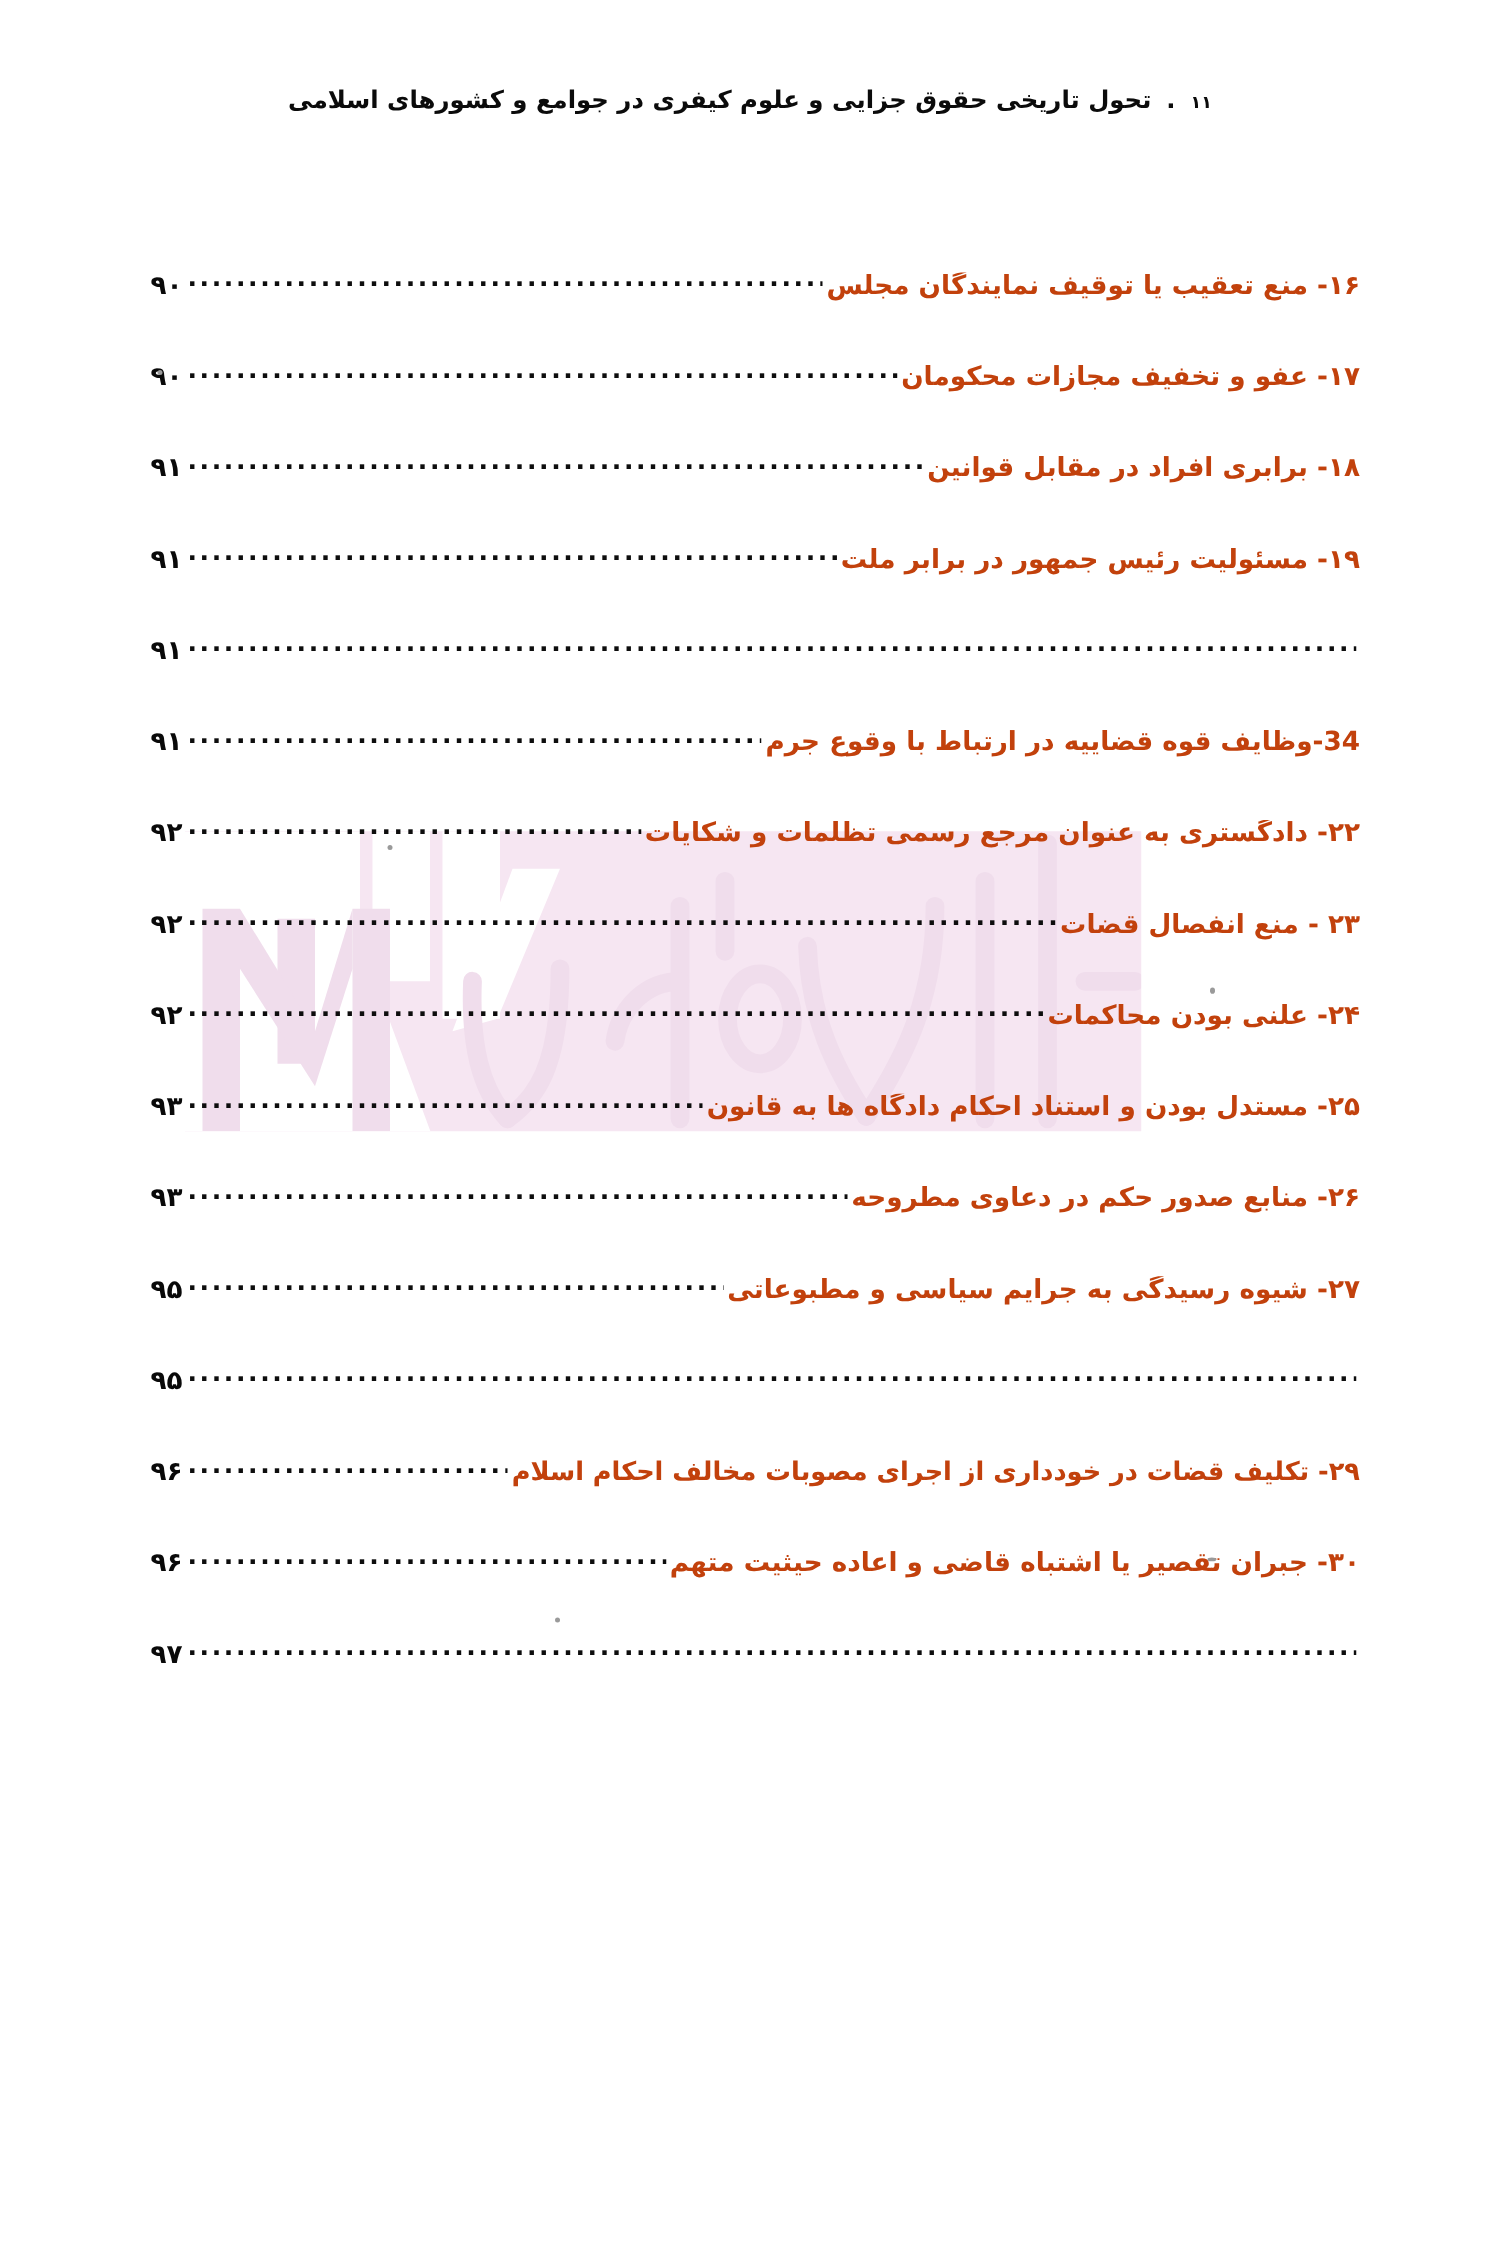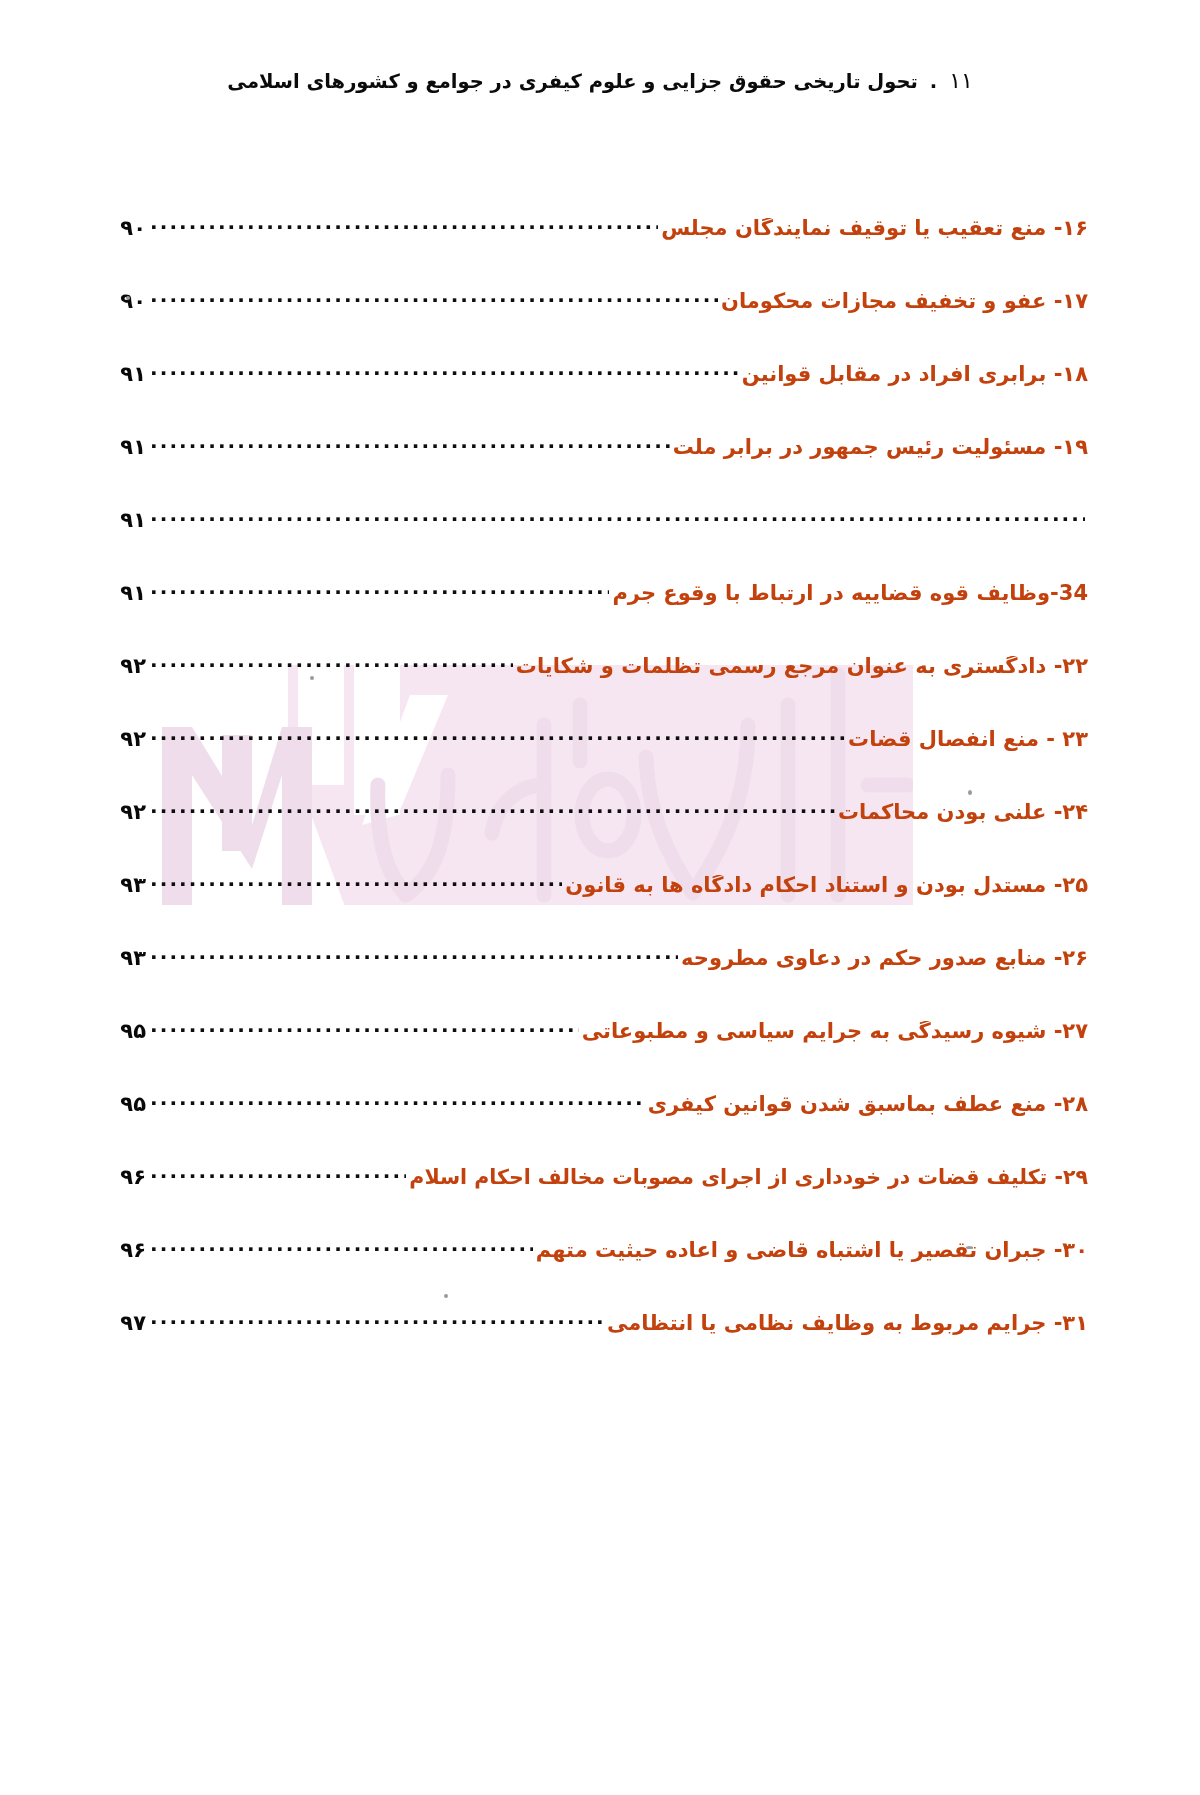--- a/index.html
+++ b/index.html
@@ -35,22 +35,22 @@
     gap: 10px;
     direction: rtl;
     font-size: 19.5px;
     font-weight: 700;
     color: #0b0b0b;
     letter-spacing: 0;
     white-space: nowrap;
   }
 
   .running-header .folio {
-    font-size: 22px;
-    font-weight: 400;
+    font-size: 14px;
+    font-weight: 700;
   }
 
   .running-header .sep {
     font-size: 19.5px;
     font-weight: 700;
     padding: 0 2px;
   }
 
   
   .watermark {
@@ -274,39 +274,37 @@
       <span class="page">۹۳</span>
     </div>
 
     <div class="toc-row">
       <span class="label">۲۷- شیوه رسیدگی به جرایم سیاسی و مطبوعاتی</span>
       <span class="leader"></span>
       <span class="page">۹۵</span>
     </div>
 
     <div class="toc-row">
-      <span class="label">۲۸- منع عطف بماسبق شدن قوانین کیفری</span>
       <span class="leader"></span>
       <span class="page">۹۵</span>
     </div>
 
     <div class="toc-row long">
       <span class="label">۲۹- تکلیف قضات در خودداری از اجرای مصوبات مخالف احکام اسلام</span>
       <span class="leader"></span>
       <span class="page">۹۶</span>
     </div>
 
     <div class="toc-row">
       <span class="label">۳۰- جبران تقصیر یا اشتباه قاضی و اعاده حیثیت متهم</span>
       <span class="leader"></span>
       <span class="page">۹۶</span>
     </div>
 
     <div class="toc-row">
-      <span class="label">۳۱- جرایم مربوط به وظایف نظامی یا انتظامی</span>
       <span class="leader"></span>
       <span class="page">۹۷</span>
     </div>
 
   </div>
 
   <span class="speck" style="left:126px; top:296px; width:4px; height:4px;"></span>
   <span class="speck" style="left:310px; top:676px; width:4px; height:4px;"></span>
   <span class="speck" style="left:968px; top:790px; width:4px; height:5px;"></span>
   <span class="speck" style="left:444px; top:1294px; width:4px; height:4px;"></span>

